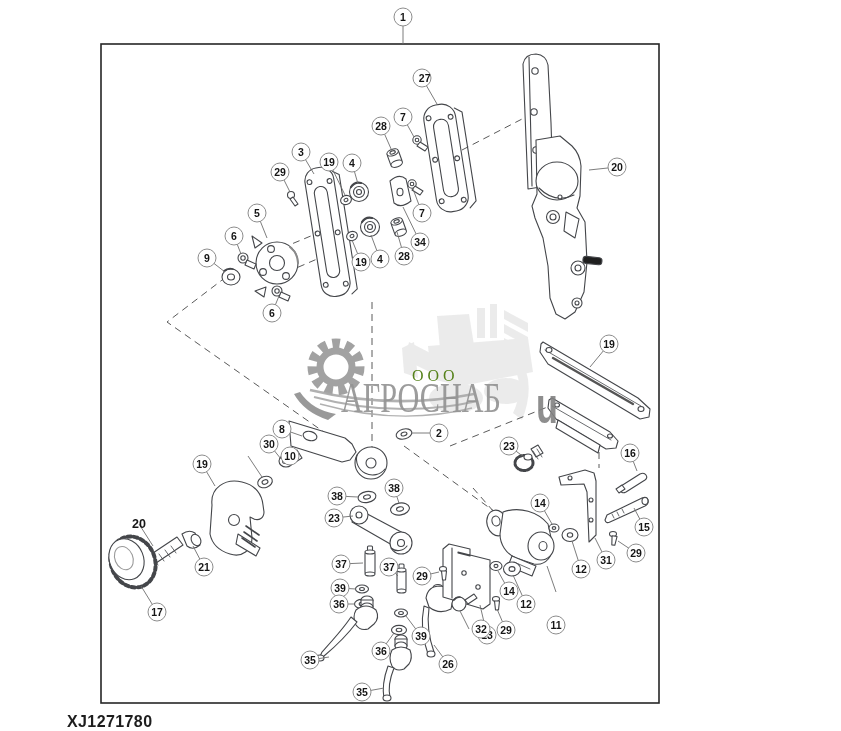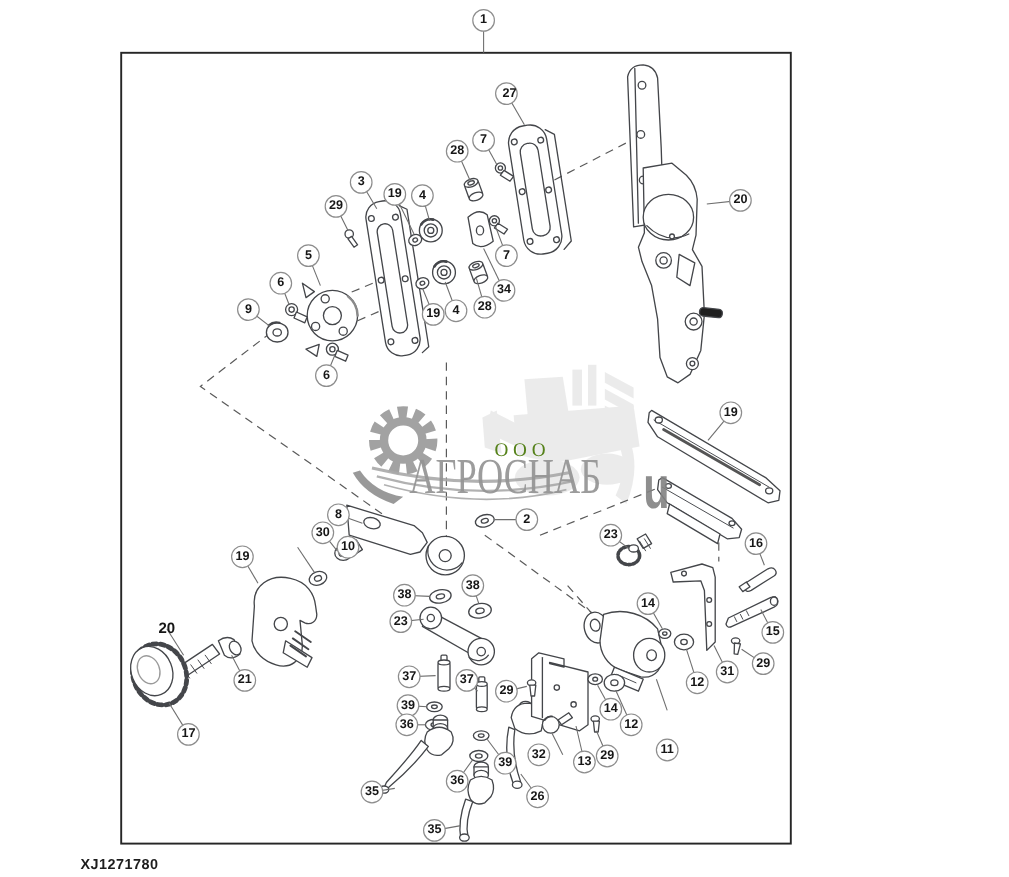--- a/index.html
+++ b/index.html
@@ -18,21 +18,21 @@
   .wm-ooo{position:absolute;left:412px;top:367px;width:46px;color:#4d7c0f;
           font-family:"Liberation Serif",serif;font-size:16px;letter-spacing:4px;
           opacity:.95;}
   .wm-name{position:absolute;left:341px;top:377px;color:#949494;
            font-family:"Liberation Serif",serif;font-size:42px;line-height:42px;
            transform:scaleX(.72);transform-origin:left top;opacity:.92;}
   .wm-u{position:absolute;left:536px;top:381px;color:#828282;
         font-family:"Liberation Sans",sans-serif;font-size:50px;line-height:50px;
         font-weight:bold;transform:scaleX(.72);transform-origin:left top;opacity:.9;}
   .code{position:absolute;left:67px;top:713px;color:#1d1d1d;font-weight:bold;
-        font-size:12px;letter-spacing:.4px;z-index:5;}
+        font-size:16px;letter-spacing:.4px;z-index:5;}
 </style>
 </head>
 <body>
 
 <div class="canvas">
 
   <svg class="layer" viewBox="0 0 841 731">
     <g fill="#dcdcdc" opacity="0.55">
       <rect x="477" y="308" width="8" height="30"></rect>
       <rect x="490" y="304" width="7" height="34"></rect>
@@ -461,21 +461,21 @@
       <div class="callout" style="left: 644px; top: 527px;">15</div>
       <div class="callout" style="left: 636px; top: 553px;">29</div>
       <div class="callout" style="left: 606px; top: 560px;">31</div>
       <div class="callout" style="left: 581px; top: 569px;">12</div>
       <div class="callout" style="left: 540px; top: 503px;">14</div>
       <div class="callout" style="left: 556px; top: 592px; margin-top: 33px;">11</div>
       <div class="callout" style="left: 509px; top: 591px;">14</div>
       <div class="callout" style="left: 526px; top: 604px;">12</div>
       <div class="callout" style="left: 487px; top: 635px;">13</div>
       <div class="callout" style="left: 506px; top: 630px;">29</div>
-      <div class="callout" style="left: 449px; top: 629px;">32</div>
+      <div class="callout" style="left: 481px; top: 629px;">32</div>
       <div class="callout" style="left: 448px; top: 664px;">26</div>
       <div class="callout" style="left: 422px; top: 576px;">29</div>
       <div class="callout" style="left: 282px; top: 429px;">8</div>
       <div class="callout" style="left: 269px; top: 444px;">30</div>
       <div class="callout" style="left: 248px; top: 456px; margin-left: 42px;">10</div>
       <div class="callout" style="left: 202px; top: 464px;">19</div>
       <div class="callout plain" style="left: 139px; top: 524px;">20</div>
       <div class="callout" style="left: 204px; top: 567px;">21</div>
       <div class="callout" style="left: 157px; top: 612px;">17</div>
       <div class="callout" style="left: 337px; top: 496px;">38</div>

